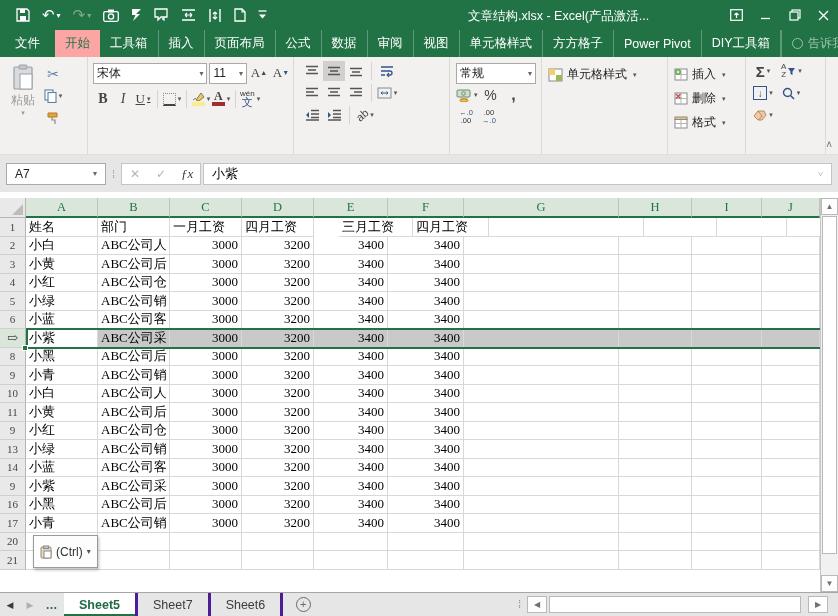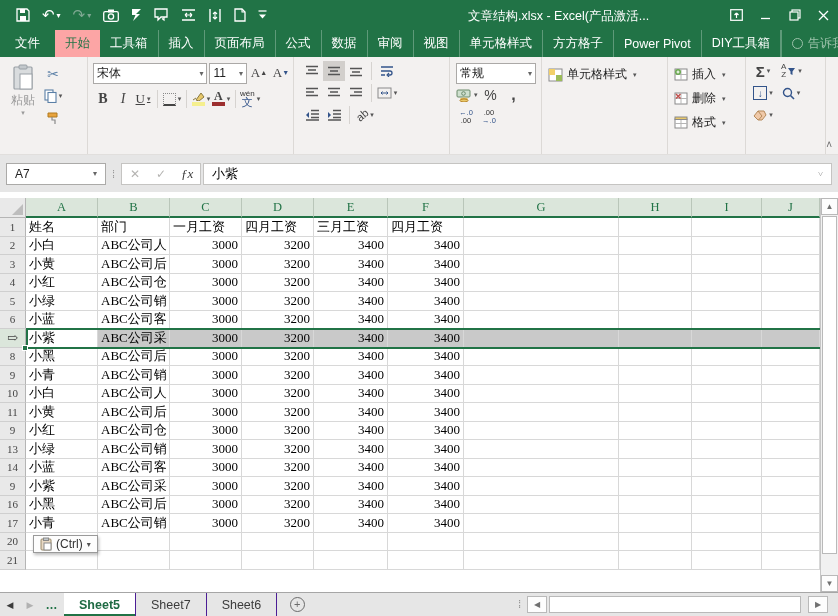--- a/index.html
+++ b/index.html
@@ -110,34 +110,34 @@
   .rowh { width:26px; flex:0 0 auto; background:#e9e9e9; color:#454545; font-size:11px; display:flex; align-items:center; justify-content:center; border-right:1px solid #b5b5b5; border-bottom:1px solid #cfcfcf; font-family:"Liberation Serif","DejaVu Serif",serif; }
   .rowh.sel { background:#dbe6db; color:#217346; }
   .rowcur { font-size:13px; color:#444; }
   .cell { border-right:1px solid #d8d8d8; border-bottom:1px solid #d8d8d8; font-family:"Liberation Serif","DejaVu Serif",serif; font-size:13px; color:#000; padding:0 3px; display:flex; align-items:center; overflow:hidden; white-space:nowrap; flex:0 0 auto; }
   .cell.num { justify-content:flex-end; }
   .grow.selected .cell { background:#c9c9c9; }
   .grow.selected .cell.active-cell { background:#fff; }
   .sel-overlay { position:absolute; left:26px; top:-1px; right:0; bottom:-1px; border:2px solid #217346; border-right:none; pointer-events:none; z-index:3; }
   .fill-handle { position:absolute; left:22px; bottom:-3px; width:6px; height:6px; background:#217346; border:1px solid #fff; z-index:4; }
 
-  .paste-opt { position:absolute; left:33px; top:337px; height:18px; background:#fdfdfd; border:1px solid #9a9a9a; box-shadow:1px 2px 3px rgba(0,0,0,.25); display:flex; align-items:center; padding:0 6px; gap:4px; font-size:12px; color:#333; z-index:5;text-align:center; }
+  .paste-opt { position:absolute; left:33px; top:337px; height:33px; background:#fdfdfd; border:1px solid #9a9a9a; box-shadow:1px 2px 3px rgba(0,0,0,.25); display:flex; align-items:center; padding:0 6px; gap:4px; font-size:12px; color:#333; z-index:5;text-align:center; }
   .paste-opt::after { content:"▾"; font-size:8px; color:#555; }
 
   .vscroll { width:18px; flex:0 0 auto; border-left:1px solid #c6c6c6; background:#f1f1f1; display:flex; flex-direction:column; }
   .vbtn { height:17px; background:#fdfdfd; border:1px solid #b9b9b9; display:flex; align-items:center; justify-content:center; color:#707070; font-size:8px; margin:0; }
   .vthumb { height:338px; background:#fff; border:1px solid #b9b9b9; margin:1px 1px; }
   .vtrack { flex:1; }
 
   
   .sheetbar { height:24px; background:#e6e6e6; border-top:1px solid #a6a6a6; display:flex; align-items:stretch; flex:0 0 auto; }
   .snav { width:20px; display:flex; align-items:center; justify-content:center; font-size:9px; color:#3c3c3c; }
   .snav.dis { color:#b1b1b1; }
   .smore { width:24px; display:flex; align-items:center; justify-content:center; color:#217346; font-weight:bold; letter-spacing:1px; }
-  .stab { padding:0 15px; display:flex; align-items:center; font-size:12.5px; color:#3c3c3c; border-right:1px solid #4c1d95; }
+  .stab { padding:0 15px; display:flex; align-items:center; font-size:12.5px; color:#3c3c3c; border-right:3px solid #4c1d95; }
   .stab.active { background:#fff; color:#1f6b44; font-weight:bold; box-shadow:inset 0 -2px 0 #217346; }
   .newsheet { width:40px; display:flex; align-items:center; justify-content:center; }
   .newsheet .circ { width:15px; height:15px; border:1px solid #6a6a6a; border-radius:50%; color:#6a6a6a; font-size:11px; line-height:13px; text-align:center; }
   .sheetbar-right { margin-left:auto; display:flex; align-items:center; padding-right:10px; }
   .hdots { color:#8a8a8a; font-size:10px; margin-right:6px; }
   .hbtn { width:20px; height:17px; background:#fdfdfd; border:1px solid #b9b9b9; display:flex; align-items:center; justify-content:center; font-size:8px; color:#707070; }
   .hthumb { width:252px; height:17px; background:#fff; border:1px solid #b9b9b9; margin:0 2px; }
   .hgap { width:5px; }
 </style>
 </head>
@@ -557,21 +557,21 @@
           <div class="colh" style="width: 70px;">I</div>
           <div class="colh" style="width: 58px;">J</div>
         </div>
       <div>
           <div class="grow">
             <div class="rowh">1</div>
             <div class="cell" style="width: 72px;">姓名</div>
             <div class="cell" style="width: 72px;">部门</div>
             <div class="cell" style="width: 72px;">一月工资</div>
             <div class="cell" style="width: 72px;">四月工资</div>
-            <div class="cell" style="width: 74px;">三月工资</div>
+            <div class="cell" style="width: 74px; margin-left: 25px;">三月工资</div>
             <div class="cell" style="width: 76px;">四月工资</div>
             <div class="cell" style="width: 155px;"></div>
             <div class="cell" style="width: 73px;"></div>
             <div class="cell" style="width: 70px;"></div>
             <div class="cell" style="width: 58px;"></div>
           </div>
           <div class="grow">
             <div class="rowh">2</div>
             <div class="cell" style="width: 72px;">小白</div>
             <div class="cell" style="width: 72px;">ABC公司人</div>

